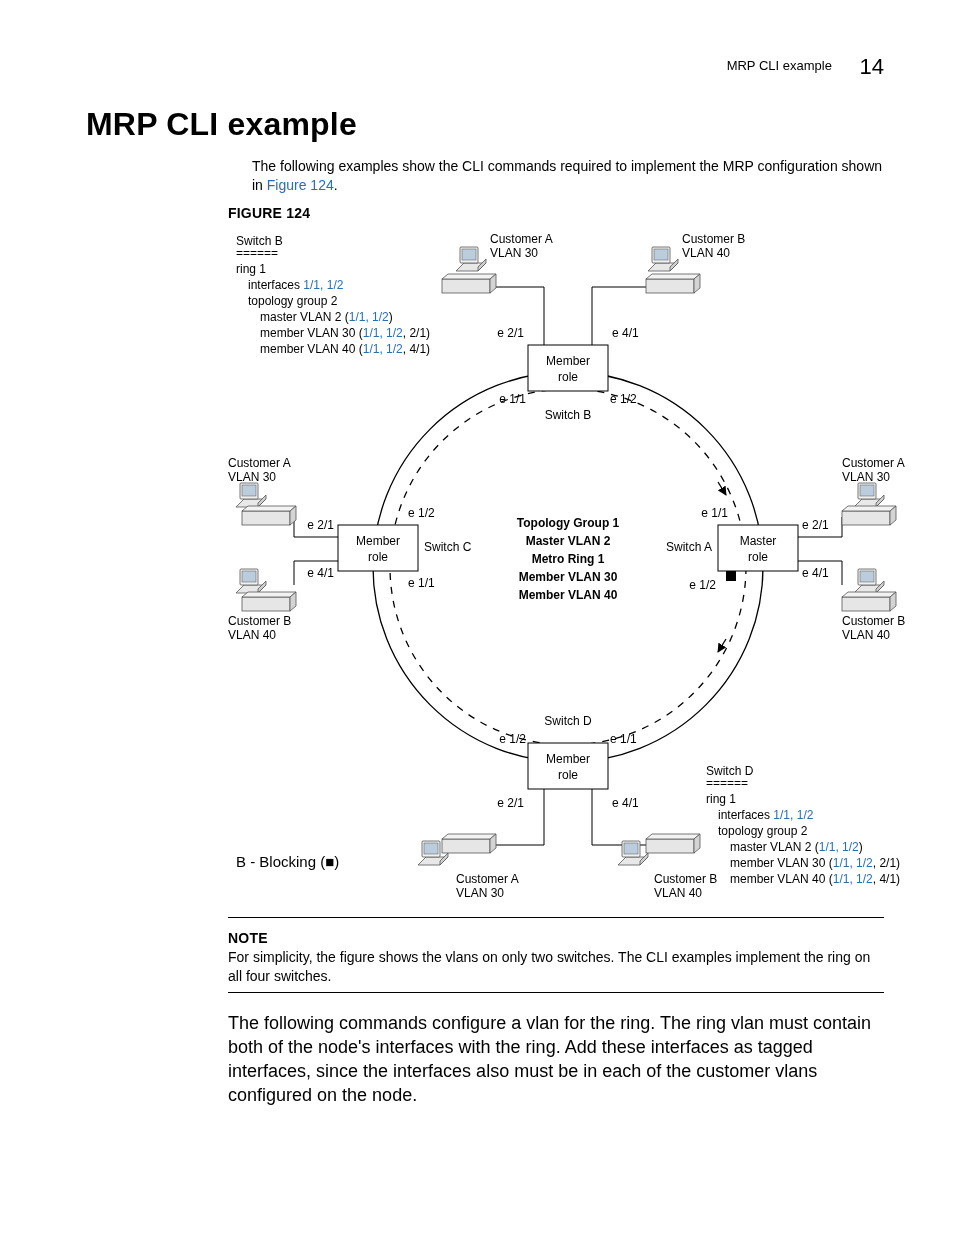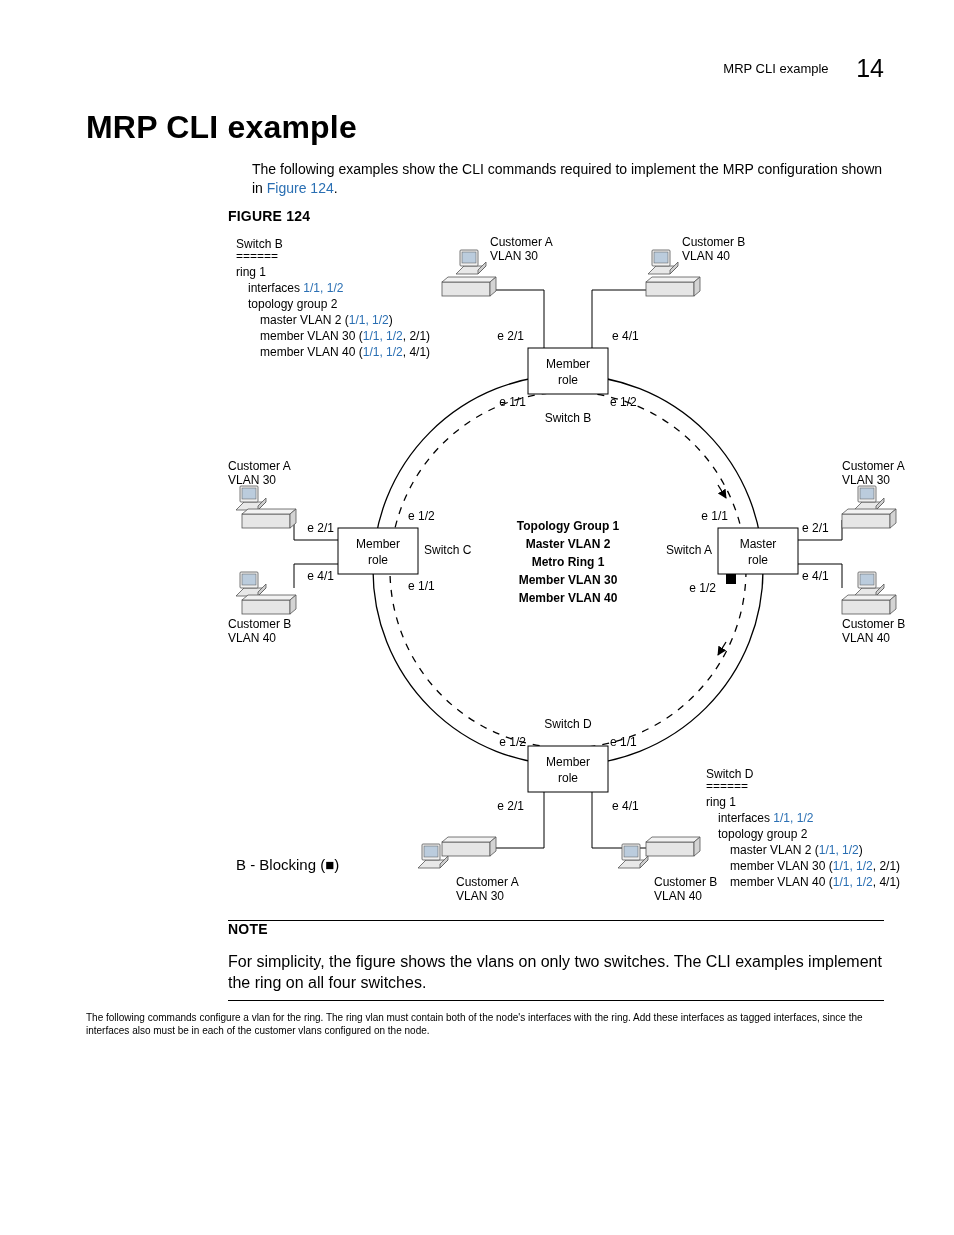--- a/index.html
+++ b/index.html
@@ -14,21 +14,21 @@
     padding: 54px 70px 60px 86px;
     box-sizing: border-box;
     position: relative;
   }
   .running-head {
     text-align: right;
     font-size: 13px;
     margin-bottom: 26px;
   }
   .running-head .chapnum {
-    font-size: 25px;
+    font-size: 22px;
     font-weight: 400;
     font-family: Arial, sans-serif;
     margin-left: 24px;
     vertical-align: -4px;
     margin-top: 18px;
   }
   h1.title {
     font-family: "Arial Narrow", Arial, sans-serif;
     font-weight: 700;
     font-size: 32px;
@@ -62,44 +62,45 @@
     width: 680px;
     height: 680px;
     position: relative;
   }
 
   .note-block {
     margin-left: 142px;
     margin-top: 10px;
     border-top: 1.5px solid #000;
     border-bottom: 1.5px solid #000;
-    padding: 0 0 6px 0;
+    padding: 12px 0 6px 0;
   }
   .note-label {
     font-weight: 700;
     font-family: "Arial Narrow", Arial, sans-serif;
     font-size: 14px;
     letter-spacing: 0.2px;
   }
   .note-text {
-    font-size: 16px;
+    font-size: 14px;
     line-height: 1.35;
-    margin-top: 14px;
+    margin-top: 2px;
   }
 
   h2.subhead {
     margin-left: 142px;
     font-family: "Arial Narrow", Arial, sans-serif;
     font-weight: 700;
     font-size: 22px;
     margin-top: 26px;
     margin-bottom: 10px;
   }
   .para {
-    font-size: 10px;
+    margin-left: 142px;
+    font-size: 18px;
     line-height: 1.35;
   }
 
   
   .svg-reg { font: 12px Arial, sans-serif; fill: #000; }
   .svg-bold { font: bold 12px Arial, sans-serif; fill: #000; }
   .svg-link { font: 12px Arial, sans-serif; fill: #2a6fb3; }
   .svg-big { font: 15px Arial, sans-serif; fill: #000; }
 </style>
 </head>

